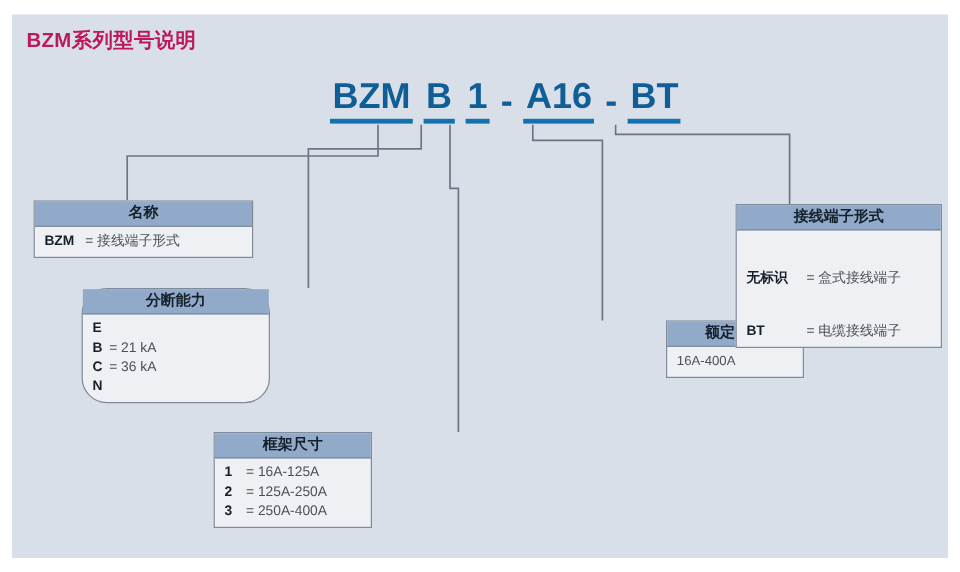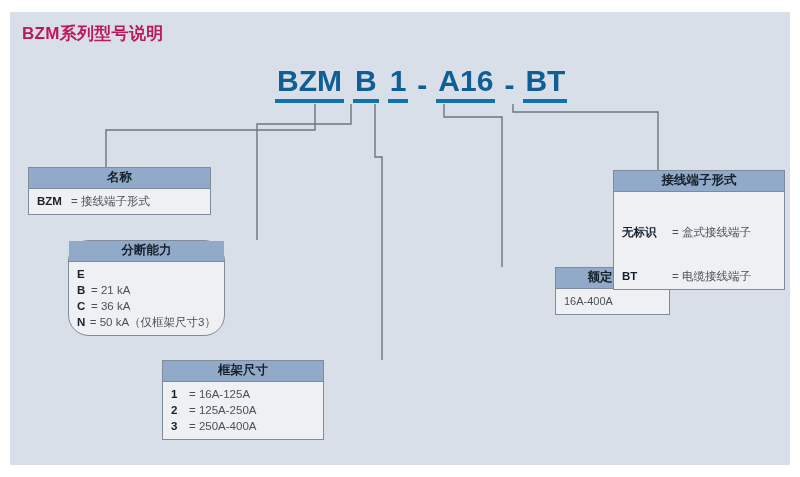--- a/index.html
+++ b/index.html
@@ -120,21 +120,21 @@
   .plain {
     font-size: 11px;
     line-height: 16px;
     color: #4c5056;
     white-space: nowrap;
   }
 
   
   #box-name      { left: 18px;  top: 155px; width: 183px; }
   #box-breaking  { left: 58px;  top: 228px; width: 157px; border-radius: 21px; }
-  #box-frame     { left: 152px; top: 348px; width: 162px; }
+  #box-frame     { left: 168px; top: 348px; width: 132px; }
   #box-current   { left: 545px; top: 255px; width: 115px; }
   #box-terminal  { left: 603px; top: 158px; width: 172px; }
 
   #box-name .row .key     { width: 34px; }
   #box-breaking .row .key { width: 14px; }
   #box-frame .row .key    { width: 18px; }
   #box-terminal .row .key { width: 50px; margin-top: 28px; }
 </style>
 </head>
 <body>
@@ -187,21 +187,20 @@
       <div class="row">
         <span class="key">B</span>
         <span class="val">= 21 kA</span>
       </div>
       <div class="row">
         <span class="key">C</span>
         <span class="val">= 36 kA</span>
       </div>
       <div class="row">
         <span class="key">N</span>
-        <span class="val">= 50 kA（仅框架尺寸3）</span>
       </div>
     </div>
   </div>
 
   <div class="box" id="box-frame">
     <div class="hdr">框架尺寸</div>
     <div class="body">
       <div class="row">
         <span class="key">1</span>
         <span class="val">= 16A-125A</span>

